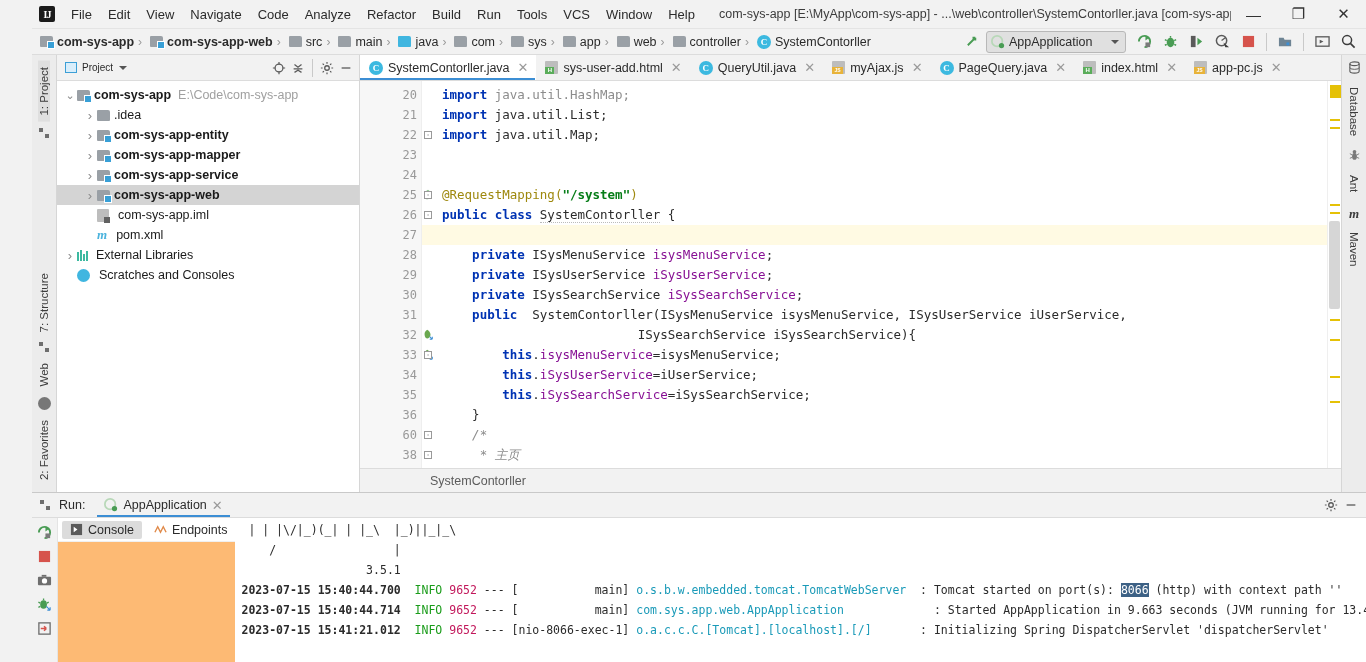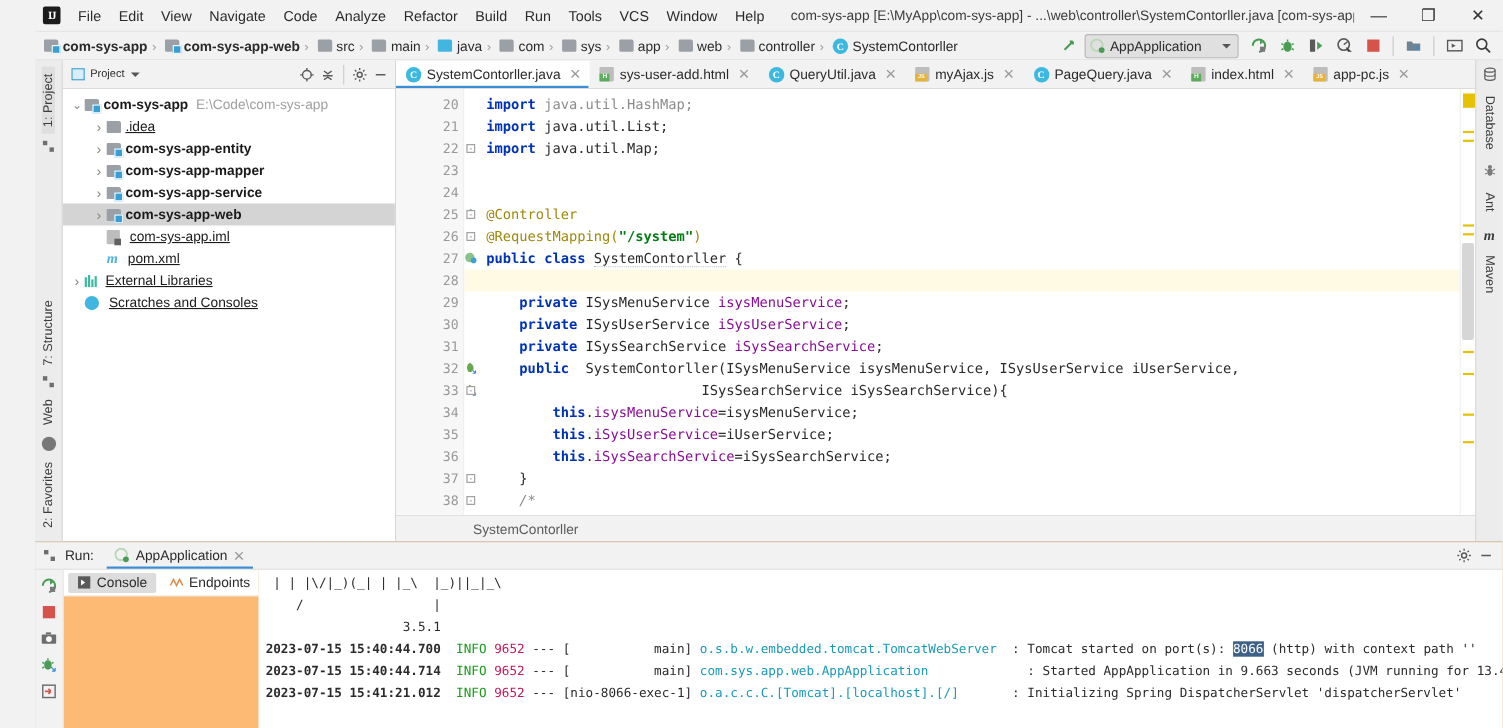--- a/index.html
+++ b/index.html
@@ -125,21 +125,21 @@
     white-space:nowrap; cursor:default; font-size:12.5px;
   }
   .trow.sel { background:#d4d4d4; }
   .arrow {
     width:14px; text-align:center; color:#8a8a8a; font-size:9px; flex:none;
     display:flex; align-items:center; justify-content:center;
   }
   .arrow::before { content:'›'; font-size:13px; }
   .arrow.open::before { content:'⌄'; font-size:11px; }
   .tlabel { font-weight:bold; color:#1a1a1a; }
-  .tlabel.norm { font-weight:normal;text-decoration:underline; }
+  .tlabel.norm { font-weight:normal; }
   .tpath { color:#a0a0a0; margin-left:7px; font-weight:normal; }
   .iml-ico {
     width:12px;height:13px;background:#bdbdbd; position:relative; border-radius:1px;
   }
   .iml-ico::after{content:'';position:absolute;right:-1px;bottom:-1px;width:6px;height:6px;background:#616161;}
   .m-ico { color:#4bb3dd; font-style:italic; font-weight:bold; font-size:13px; font-family:"Liberation Serif",serif; }
   .lib-ico { display:flex; gap:1px; align-items:flex-end; height:11px; }
   .lib-ico i { width:2px; background:#3cb9a0; display:block; }
   .scratch-ico { width:13px;height:13px;border-radius:50%;background:#40b6e0;position:relative; }
 
@@ -635,21 +635,21 @@
             <span class="gmark">
               <svg width="12" height="12" viewBox="0 0 14 14">
                   <path d="M6 1 C3 3 2 6 4 10 C6 12 9 11 10 7 C10 4 8 2 6 1 Z" fill="#6aa84f"></path>
                   <path d="M9 9 L12 12 M12 12 L12 9 M12 12 L9 12" stroke="#3c8ed4" stroke-width="1.2" fill="none"></path>
                 </svg>
             </span>
           </div>
           <div class="gline">34</div>
           <div class="gline">35</div>
           <div class="gline">36</div>
-          <div class="gline">37</div>
+          <div class="gline">60</div>
           <div class="gline">38</div>
           <div class="gline">39</div>
         </div>
 
         <div class="codearea">
           <div class="fold-col">
             <div class="fmark"></div>
               <div class="fmark"></div>
             <div class="fmark">
                 <span class="fbox">-</span>
@@ -680,21 +680,20 @@
             <div class="fmark">
                 <span class="fbox">-</span>
               </div>
           </div>
 
           <div class="cline" style="padding-left:20px"><span class="k">import</span> <span class="gray">java.util.HashMap;</span></div>
           <div class="cline" style="padding-left:20px"><span class="k">import</span> <span class="pl">java.util.List;</span></div>
           <div class="cline" style="padding-left:20px"><span class="k">import</span> <span class="pl">java.util.Map;</span></div>
           <div class="cline" style="padding-left:20px"></div>
           <div class="cline" style="padding-left:20px"></div>
-          <div class="cline" style="padding-left:20px"><span class="ann">@Controller</span></div>
           <div class="cline" style="padding-left:20px"><span class="ann">@RequestMapping(</span><span class="s">"/system"</span><span class="ann">)</span></div>
           <div class="cline" style="padding-left:20px"><span class="k">public class</span> <span class="typ err-underline">SystemContorller</span> <span class="pl">{</span></div>
           <div class="cline hl" style="padding-left:20px"></div>
           <div class="cline" style="padding-left:20px">    <span class="k">private</span> <span class="typ">ISysMenuService</span> <span class="fld">isysMenuService</span><span class="pl">;</span></div>
           <div class="cline" style="padding-left:20px">    <span class="k">private</span> <span class="typ">ISysUserService</span> <span class="fld">iSysUserService</span><span class="pl">;</span></div>
           <div class="cline" style="padding-left:20px">    <span class="k">private</span> <span class="typ">ISysSearchService</span> <span class="fld">iSysSearchService</span><span class="pl">;</span></div>
           <div class="cline" style="padding-left:20px">    <span class="k">public</span>  <span class="pl">SystemContorller(ISysMenuService isysMenuService, ISysUserService iUserService,</span></div>
           <div class="cline" style="padding-left:20px">                          <span class="pl">ISysSearchService iSysSearchService){</span></div>
           <div class="cline" style="padding-left:20px">        <span class="k">this</span><span class="pl">.</span><span class="fld">isysMenuService</span><span class="pl">=isysMenuService;</span></div>
           <div class="cline" style="padding-left:20px">        <span class="k">this</span><span class="pl">.</span><span class="fld">iSysUserService</span><span class="pl">=iUserService;</span></div>

